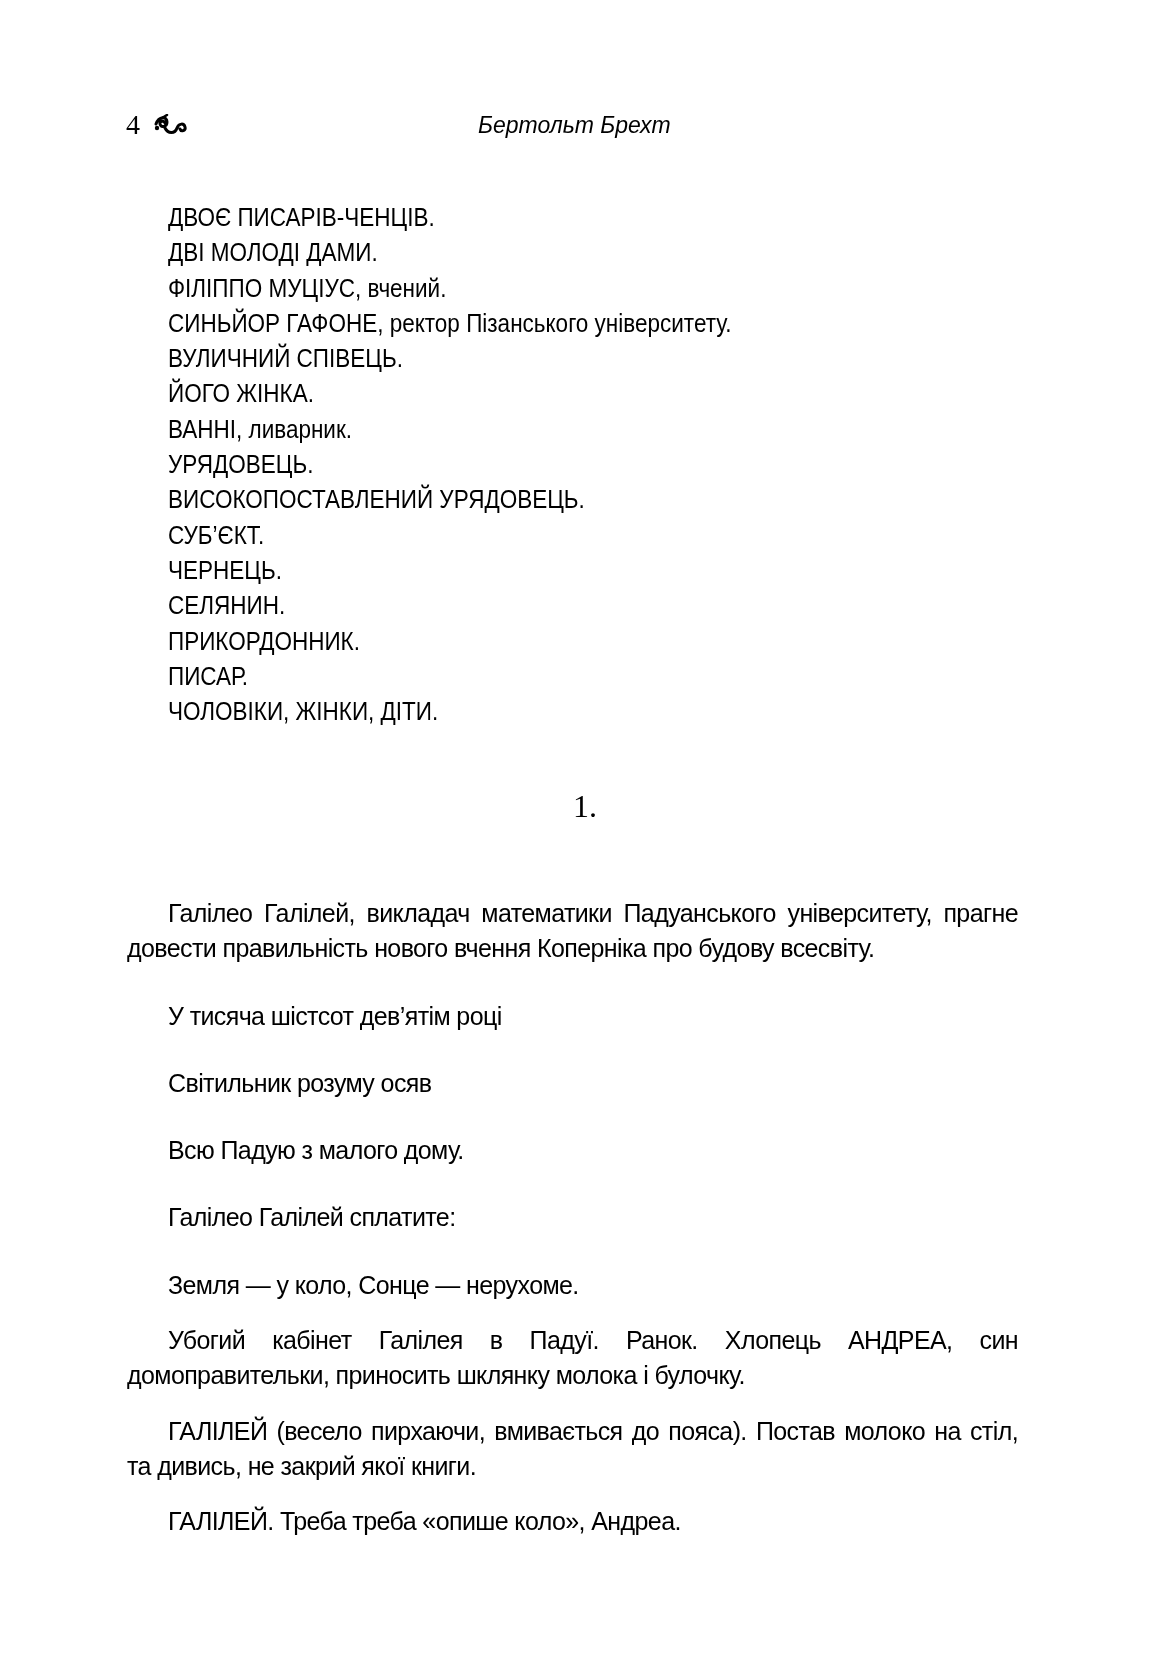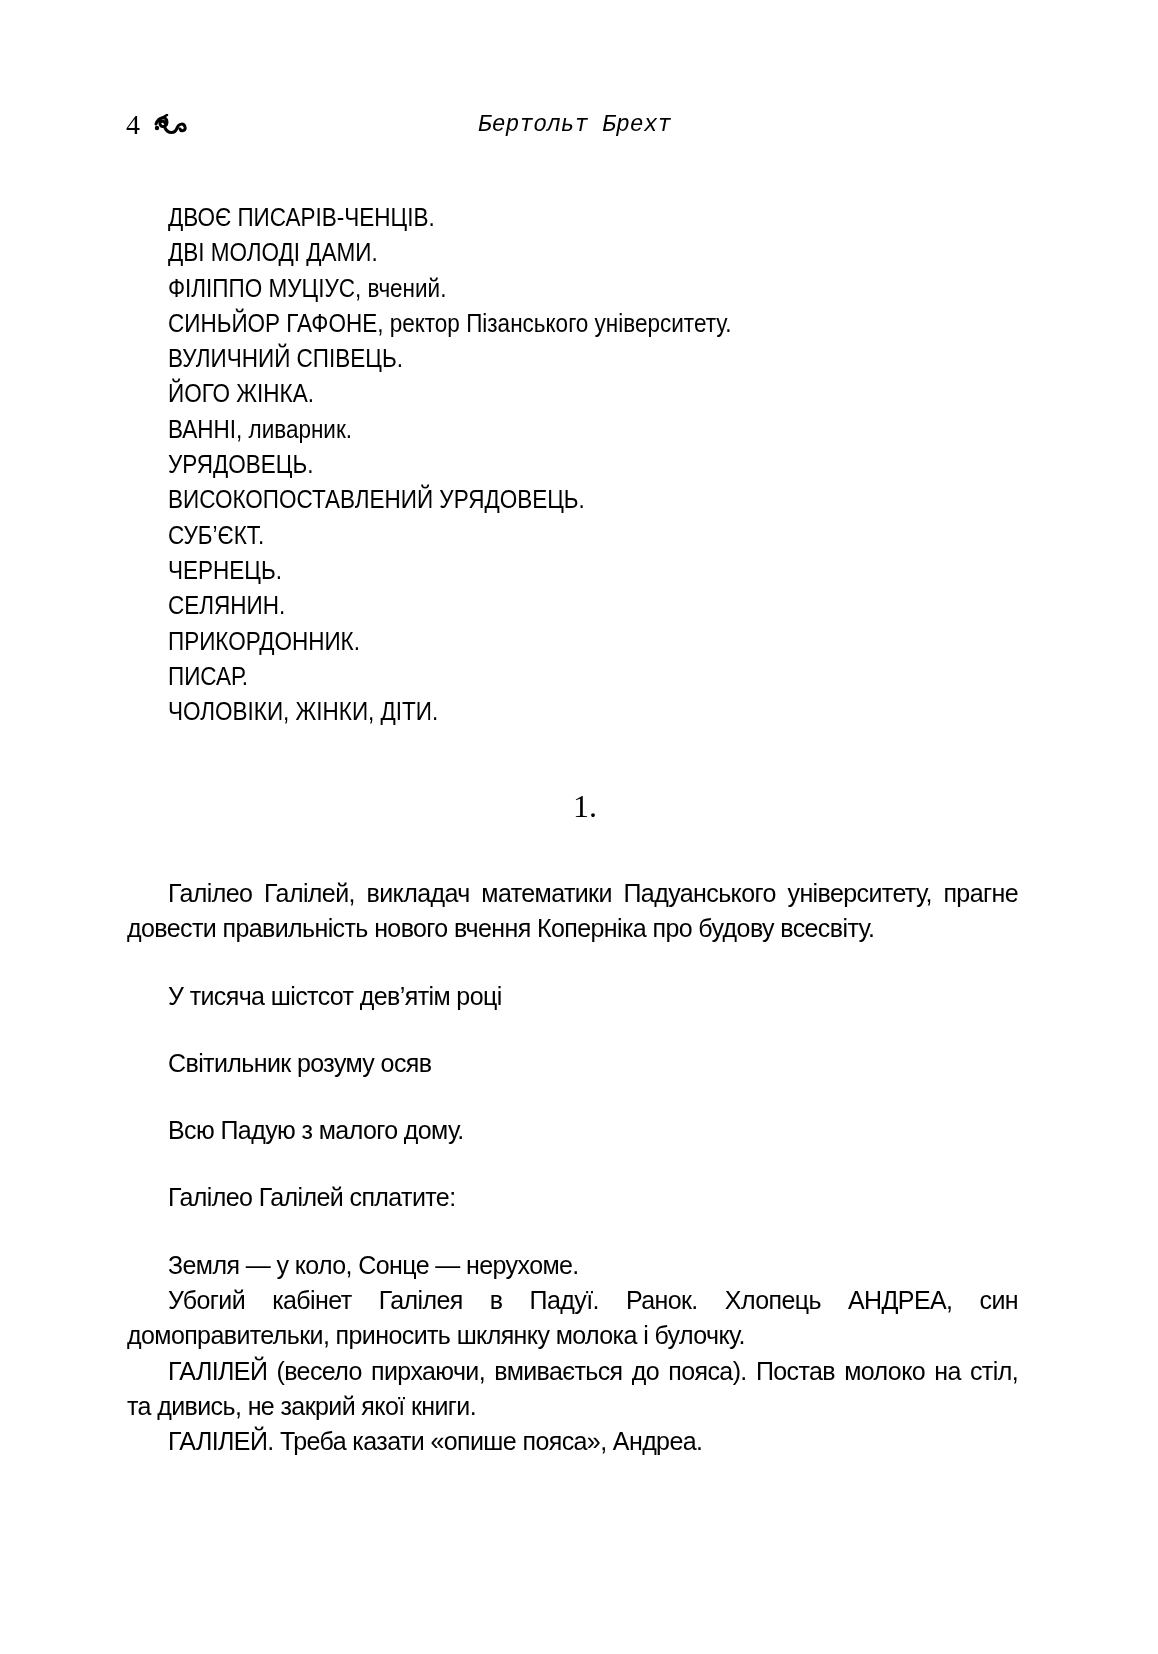--- a/index.html
+++ b/index.html
@@ -35,21 +35,21 @@
       top: 6px;
       width: 34px;
       height: 22px;
     }
     .running-title {
       position: absolute;
       left: 478px;
       top: 2px;
       width: 192px;
       text-align: right;
-      font-family: Liberation Mono, monospace;
+      font-family: Liberation Sans, sans-serif;
       font-style: italic;
       font-size: 23px;
       line-height: 30px;
       white-space: nowrap;
     }
     .cast-list {
       position: absolute;
       left: 168px;
       top: 200px;
       margin: 0;
@@ -91,20 +91,21 @@
       text-indent: 41px;
       text-align: justify;
       letter-spacing: -0.6px;
     }
     .body-text p.verse {
       text-align: left;
       margin-top: 32px;
     }
     .body-text p.last-left {
       text-align-last: left;
+      margin-top: 20px;
     }
   </style>
 </head>
 <body>
 
 <div class="page-header">
   <span class="page-number">4</span>
   <span class="ornament">
     <svg width="34" height="22" viewBox="0 0 34 22">
       <path d="M3 10 C 6 2, 14 2, 14 8 C 14 13, 8 14, 7 10 C 6 7, 11 6, 12 9" fill="none" stroke="#000" stroke-width="3" stroke-linecap="round"></path>
@@ -138,14 +139,14 @@
 
 <div class="body-text">
   <p class="last-left">Галілео Галілей, викладач математики Падуанського університету, прагне довести правильність нового вчення Коперніка про будову всесвіту.</p>
   <p class="verse">У тисяча шістсот дев’ятім році</p>
   <p class="verse">Світильник розуму осяв</p>
   <p class="verse">Всю Падую з малого дому.</p>
   <p class="verse">Галілео Галілей сплатите:</p>
   <p class="verse">Земля — у коло, Сонце — нерухоме.</p>
   <p class="last-left">Убогий кабінет Галілея в Падуї. Ранок. Хлопець АНДРЕА, син домоправительки, приносить шклянку молока і булочку.</p>
   <p class="last-left">ГАЛІЛЕЙ (весело пирхаючи, вмивається до пояса). Постав молоко на стіл, та дивись, не закрий якої книги.</p>
-  <p class="last-left">ГАЛІЛЕЙ. Треба казати «опише пояса», Андреа.</p>
+  <p class="last-left">ГАЛІЛЕЙ. Треба треба «опише коло», Андреа.</p>
 </div>
 
 </body></html>

